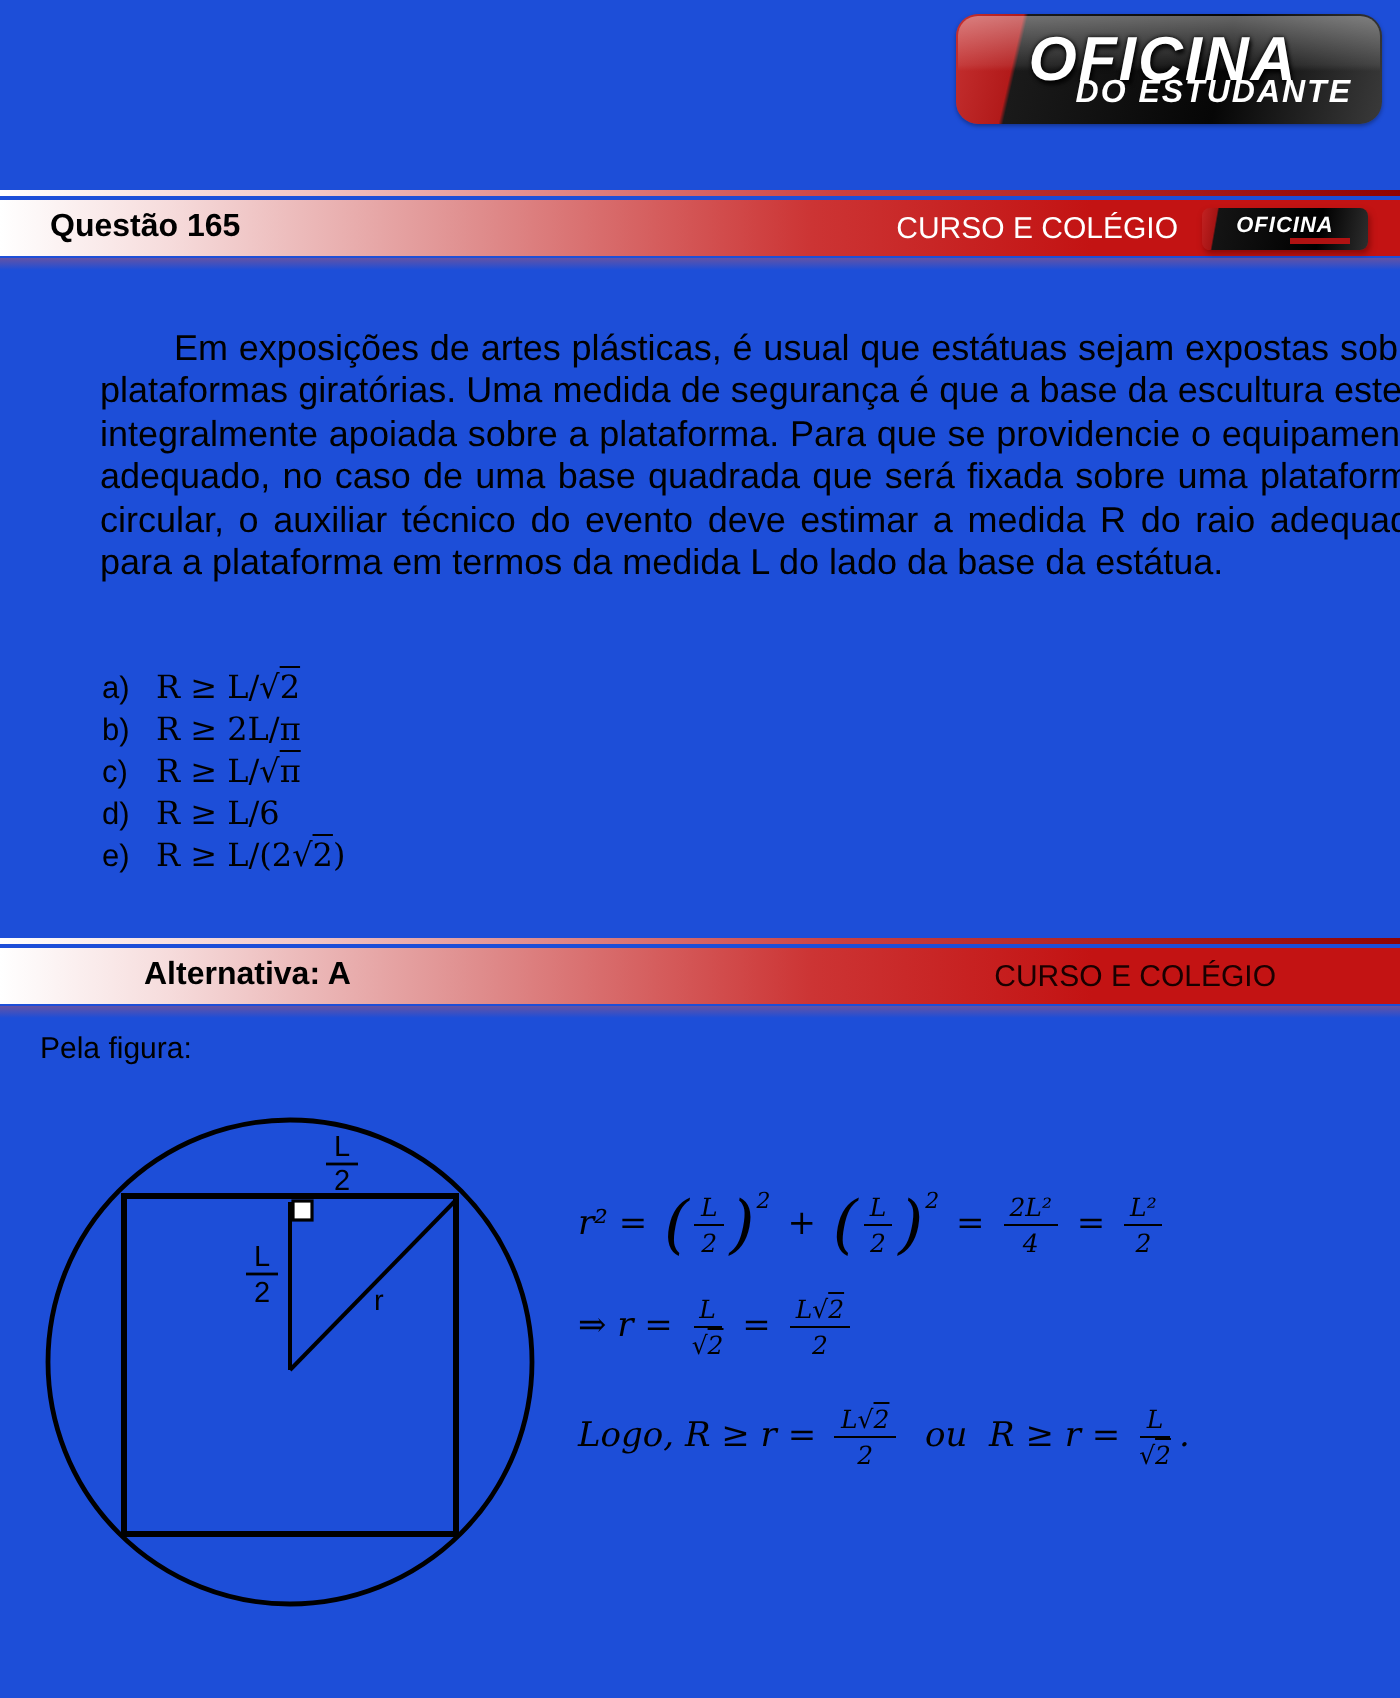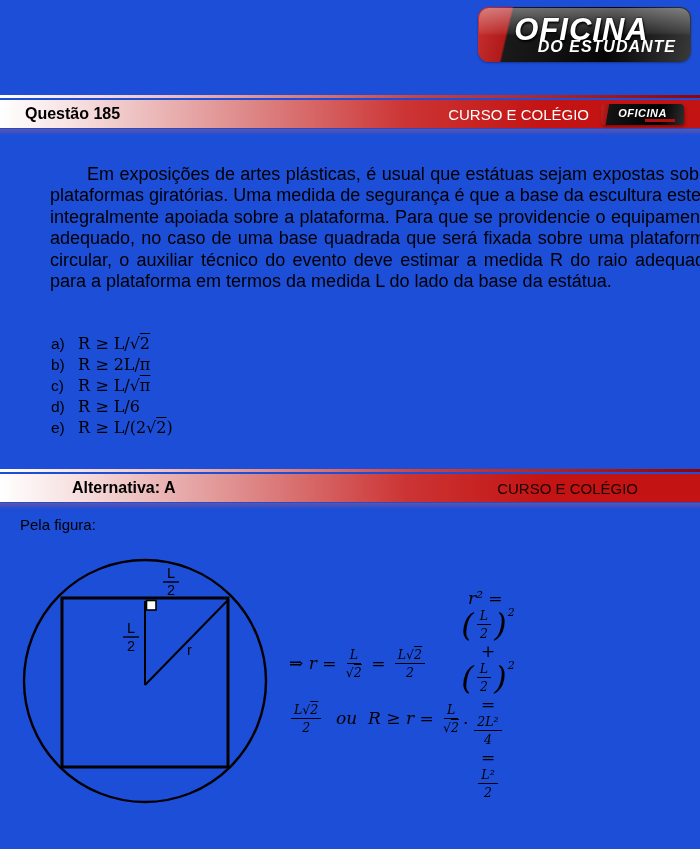--- a/index.html
+++ b/index.html
@@ -55,21 +55,21 @@
   .intro{position:absolute;left:20px;top:516px;font-size:15px;}
 
   
   .figure{position:absolute;left:20px;top:545px;}
   .fig-label{font-family:"Liberation Sans",sans-serif;font-size:14.5px;fill:#000;}
 
   
   .solution{position:absolute;left:288px;top:588px;width:400px;
         font-family:"DejaVu Serif","Liberation Serif",serif;font-style:italic;font-size:17px;}
   .sol-row{display:flex;align-items:center;}
-  .sol-row:nth-child(1){height:48px;flex-direction:column;}
+  .sol-row:nth-child(1){height:48px;}
   .sol-row:nth-child(2){height:54px;}
   .sol-row:nth-child(3){height:56px;}
   .mtxt{margin:0 1px;white-space:pre-wrap;}
   .frac{display:inline-flex;flex-direction:column;align-items:center;vertical-align:middle;
         margin:0 3px;font-size:12.5px;line-height:1.2;}
   .fnum{border-bottom:1.2px solid #000;padding:0 3px 1px;}
   .fden{padding-top:1px;}
   .psq{display:inline-flex;align-items:center;position:relative;margin:0 2px;}
   .bigp{font-size:32px;line-height:1;font-weight:400;}
   .sup{font-size:11px;align-self:flex-start;margin-top:-2px;margin-left:1px;}
@@ -81,21 +81,21 @@
 <div class="page">
 
   <div class="logo">
     <div class="logo-text">OFICINA</div>
     <div class="logo-sub">DO ESTUDANTE</div>
   </div>
 
   <div class="bar" style="top:95px;">
     <div class="bar-strip"></div>
     <div class="bar-main">
-      <span class="q-label">Questão 185</span>
+      <span class="q-label">Questão 165</span>
       <span class="spacer"></span>
       <span class="bar1-right">CURSO E COLÉGIO</span>
       <span class="mini-logo">
         <span class="mini-logo-text">OFICINA</span>
         <span class="mini-sub"></span>
       </span>
     </div>
     <div class="bar-reflect"></div>
   </div>
 
@@ -193,20 +193,21 @@
           <span class="fnum">L</span>
           <span class="fden">√<span class="ol">2</span></span>
         </span>
         <span class="mtxt"> = </span>
         <span class="frac">
           <span class="fnum">L√<span class="ol">2</span></span>
           <span class="fden">2</span>
         </span>
       </div>
       <div class="sol-row">
+        <span class="mtxt">Logo, R ≥ r = </span>
         <span class="frac">
           <span class="fnum">L√<span class="ol">2</span></span>
           <span class="fden">2</span>
         </span>
         <span class="mtxt">&nbsp; ou &nbsp;R ≥ r = </span>
         <span class="frac">
           <span class="fnum">L</span>
           <span class="fden">√<span class="ol">2</span></span>
         </span>
         <span class="mtxt">.</span>

